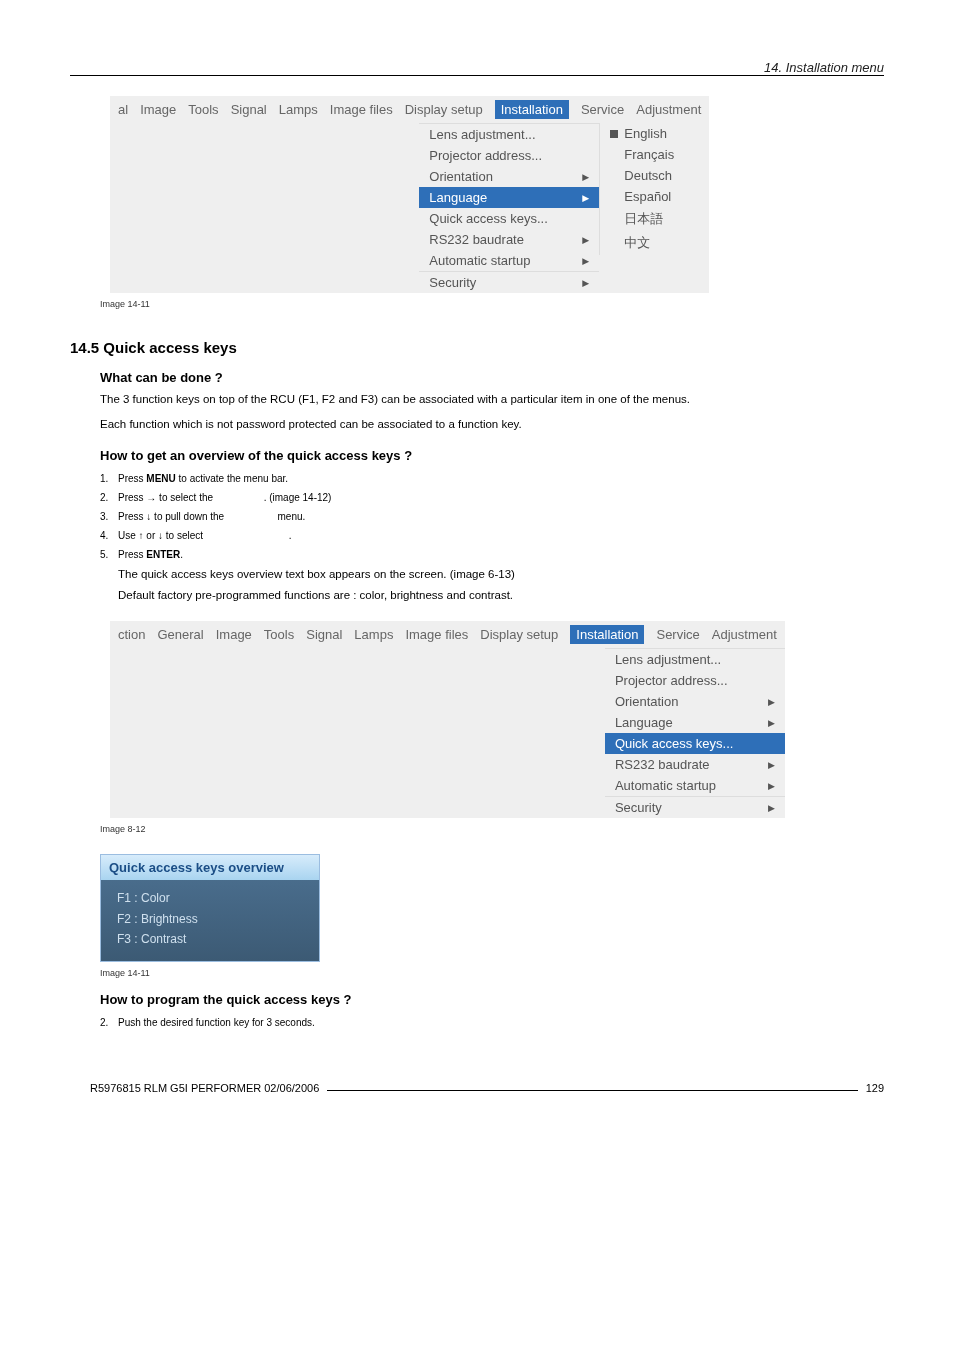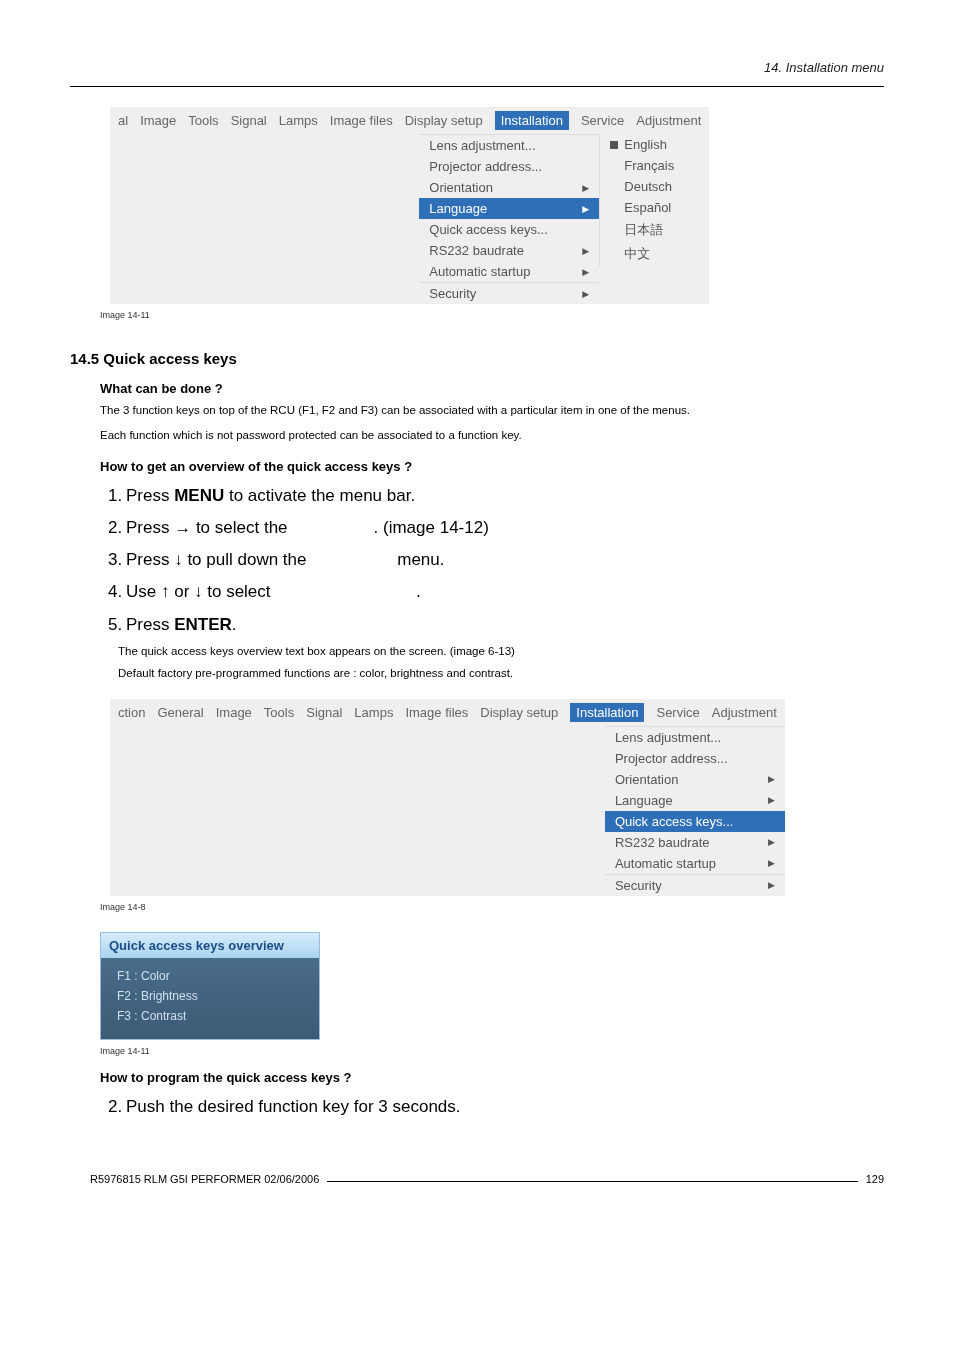--- a/index.html
+++ b/index.html
@@ -10,21 +10,21 @@
     background: #fff;
     width: 954px;
     margin: 0 auto;
     padding: 60px 70px 40px 70px;
   }
   .page-header {
     text-align: right;
     font-style: italic;
     font-size: 13px;
     color: #222;
-    margin-bottom: 11px;
+    margin-bottom: 0;
   }
   .header-rule {
     border: none;
     border-top: 1.5px solid #000;
     margin-bottom: 20px;
   }
 
   
   .menu-wrap { margin-left: 40px; }
   .menu-frame {
@@ -110,23 +110,23 @@
     margin-top: 14px;
     margin-bottom: 6px;
   }
   p.body {
     font-size: 11.5px;
     margin-left: 30px;
     margin-bottom: 8px;
     line-height: 1.5;
   }
   ol.steps {
-    margin-left: 38px;
+    margin-left: 30px;
     list-style: none;
-    font-size: 17px;
+    font-size: 10px;
     line-height: 1.9;
   }
   ol.steps .num {
     display: inline-block;
     width: 18px;
   }
   .indent-sub {
     margin-left: 48px;
     font-size: 11.5px;
     line-height: 1.9;
@@ -325,21 +325,21 @@
             <span class="arrow">▶</span>
           </div>
         <div class="dropdown-row sep-top">
             <span>Security</span>
             <span class="arrow">▶</span>
           </div>
       </div>
     </div>
   </div>
 </div>
-<div class="caption">Image 14-8</div>
+<div class="caption">Image 8-12</div>
 
 <div class="popup">
   <div class="popup-title">Quick access keys overview</div>
   <div class="popup-body">
     <div>F1 : Color</div>
     <div>F2 : Brightness</div>
     <div>F3 : Contrast</div>
   </div>
 </div>
 <div class="caption">Image 14-11</div>

